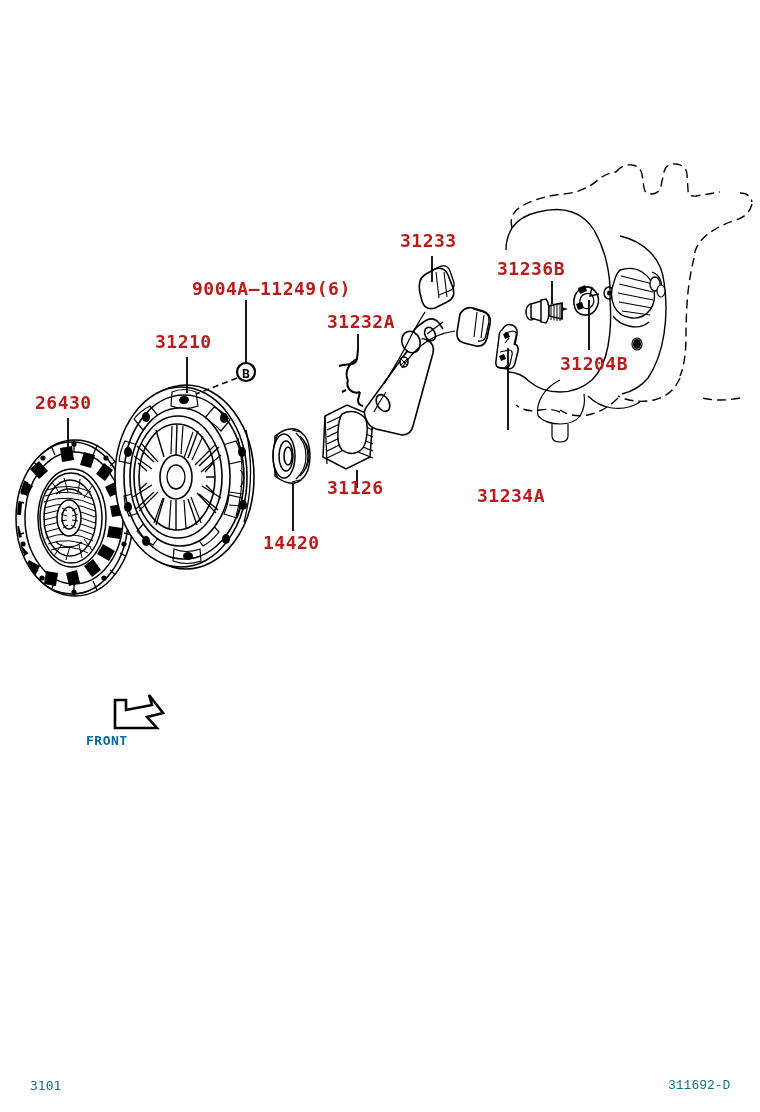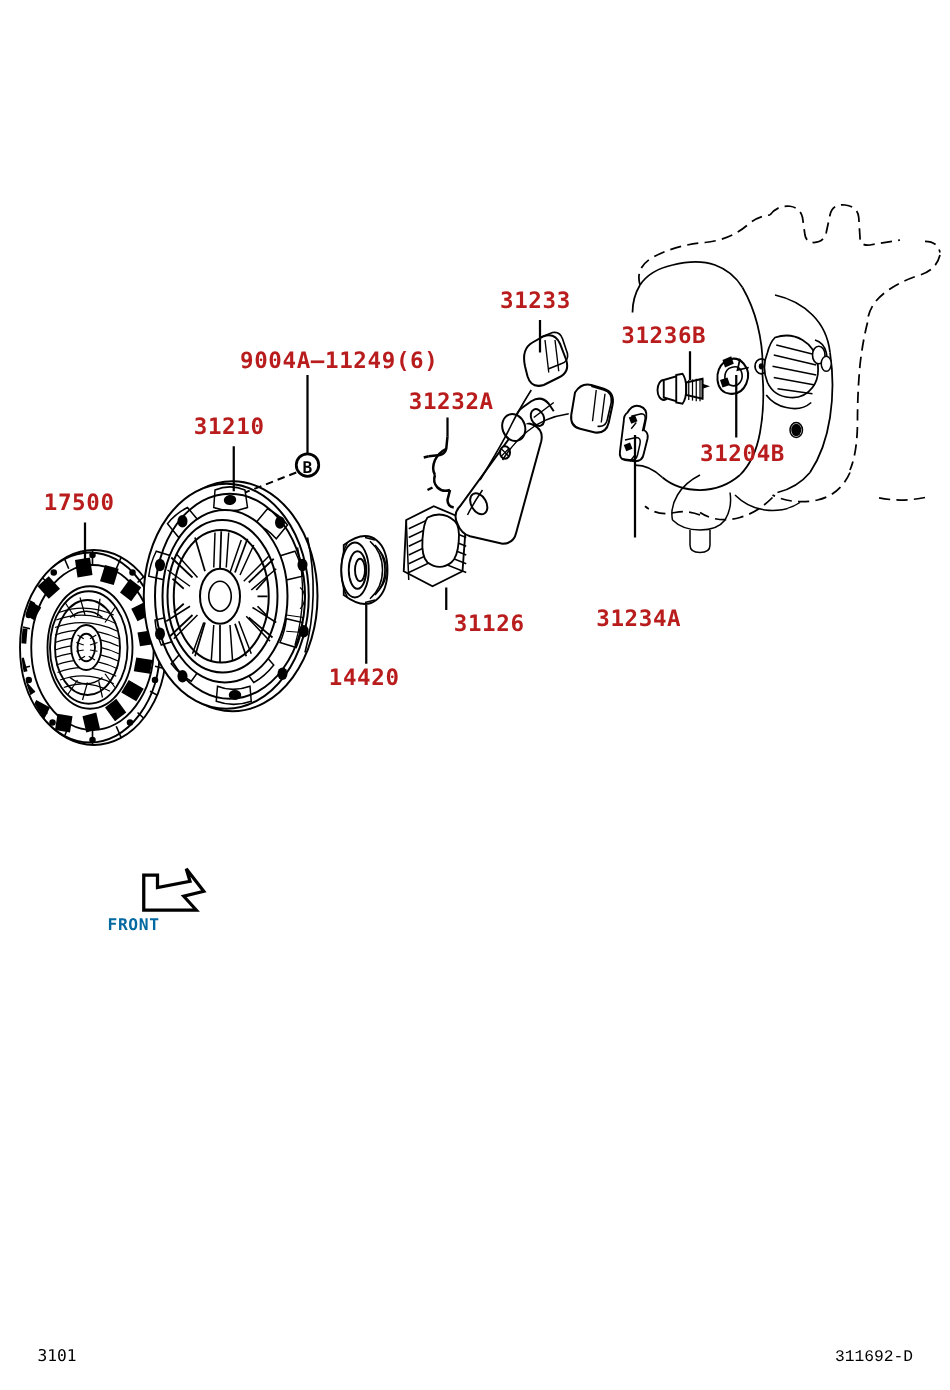--- a/index.html
+++ b/index.html
@@ -21,21 +21,21 @@
     letter-spacing:0.5px;
     color:#b91c1c;
     white-space:nowrap;
     line-height:1;
   }
   .footer-txt{
     position:absolute;
     font-family:"DejaVu Sans Mono","Liberation Mono",monospace;
     font-size:13px;
     font-weight:400;
-    color:#000000;
+    color:#0f766e;
     white-space:nowrap;
     letter-spacing:0px;
   }
   .front-txt{
     position:absolute;
     font-family:"DejaVu Sans Mono","Liberation Mono",monospace;
     font-size:13px;
     font-weight:700;
     letter-spacing:0.5px;
     color:#0369a1;
@@ -414,29 +414,29 @@
       <circle cx="246" cy="372" r="9" fill="#fff" stroke="#000" stroke-width="2.2"></circle>
       <text x="246" y="378" text-anchor="middle" font-family="DejaVu Sans Mono, Liberation Mono, monospace" font-size="13" font-weight="700" fill="#000">B</text>
       <path d="M237 378 L196 394" stroke="#000" stroke-width="1.6" fill="none" stroke-dasharray="6 4"></path>
     </g>
 
     <g fill="none" stroke="#000" stroke-width="2.6" stroke-linejoin="miter">
       <path d="M115 700 l0 28 l42 0 l-10 -11 l16 -4 l-14 -18 l3 10 l-26 5 l0 -10 z" fill="#fff"></path>
     </g>
   </svg>
 
-  <div class="lbl" style="left:35px;top:394px;">17500</div>
+  <div class="lbl" style="left:35px;top:394px;">26430</div>
 
   <div class="lbl" style="left:155px;top:333px;">31210</div>
 
   <div class="lbl" style="left:192px;top:280px;">9004A–11249(6)</div>
 
   <div class="lbl" style="left:263px;top:534px;">14420</div>
 
-  <div class="lbl" style="left:327px;top:491px;margin-left:36px;">31126</div>
+  <div class="lbl" style="left:327px;top:479px;">31126</div>
 
   <div class="lbl" style="left:327px;top:313px;">31232A</div>
 
   <div class="lbl" style="left:400px;top:232px;">31233</div>
 
   <div class="lbl" style="left:477px;top:439px;margin-top:48px;">31234A</div>
 
   <div class="lbl" style="left:497px;top:260px;">31236B</div>
 
   <div class="lbl" style="left:560px;top:355px;">31204B</div>

